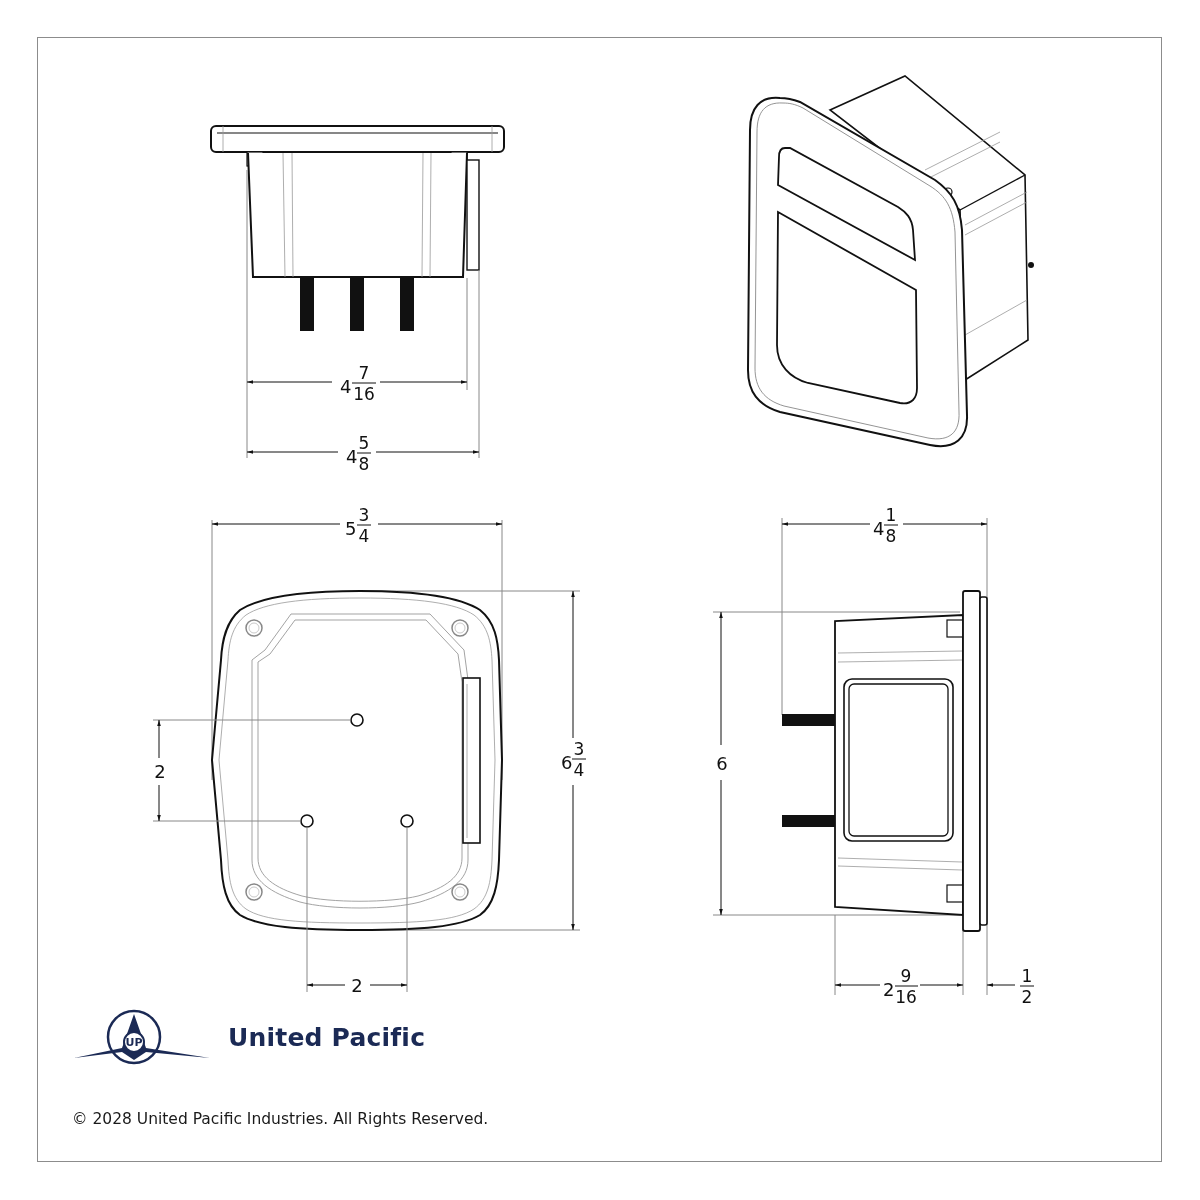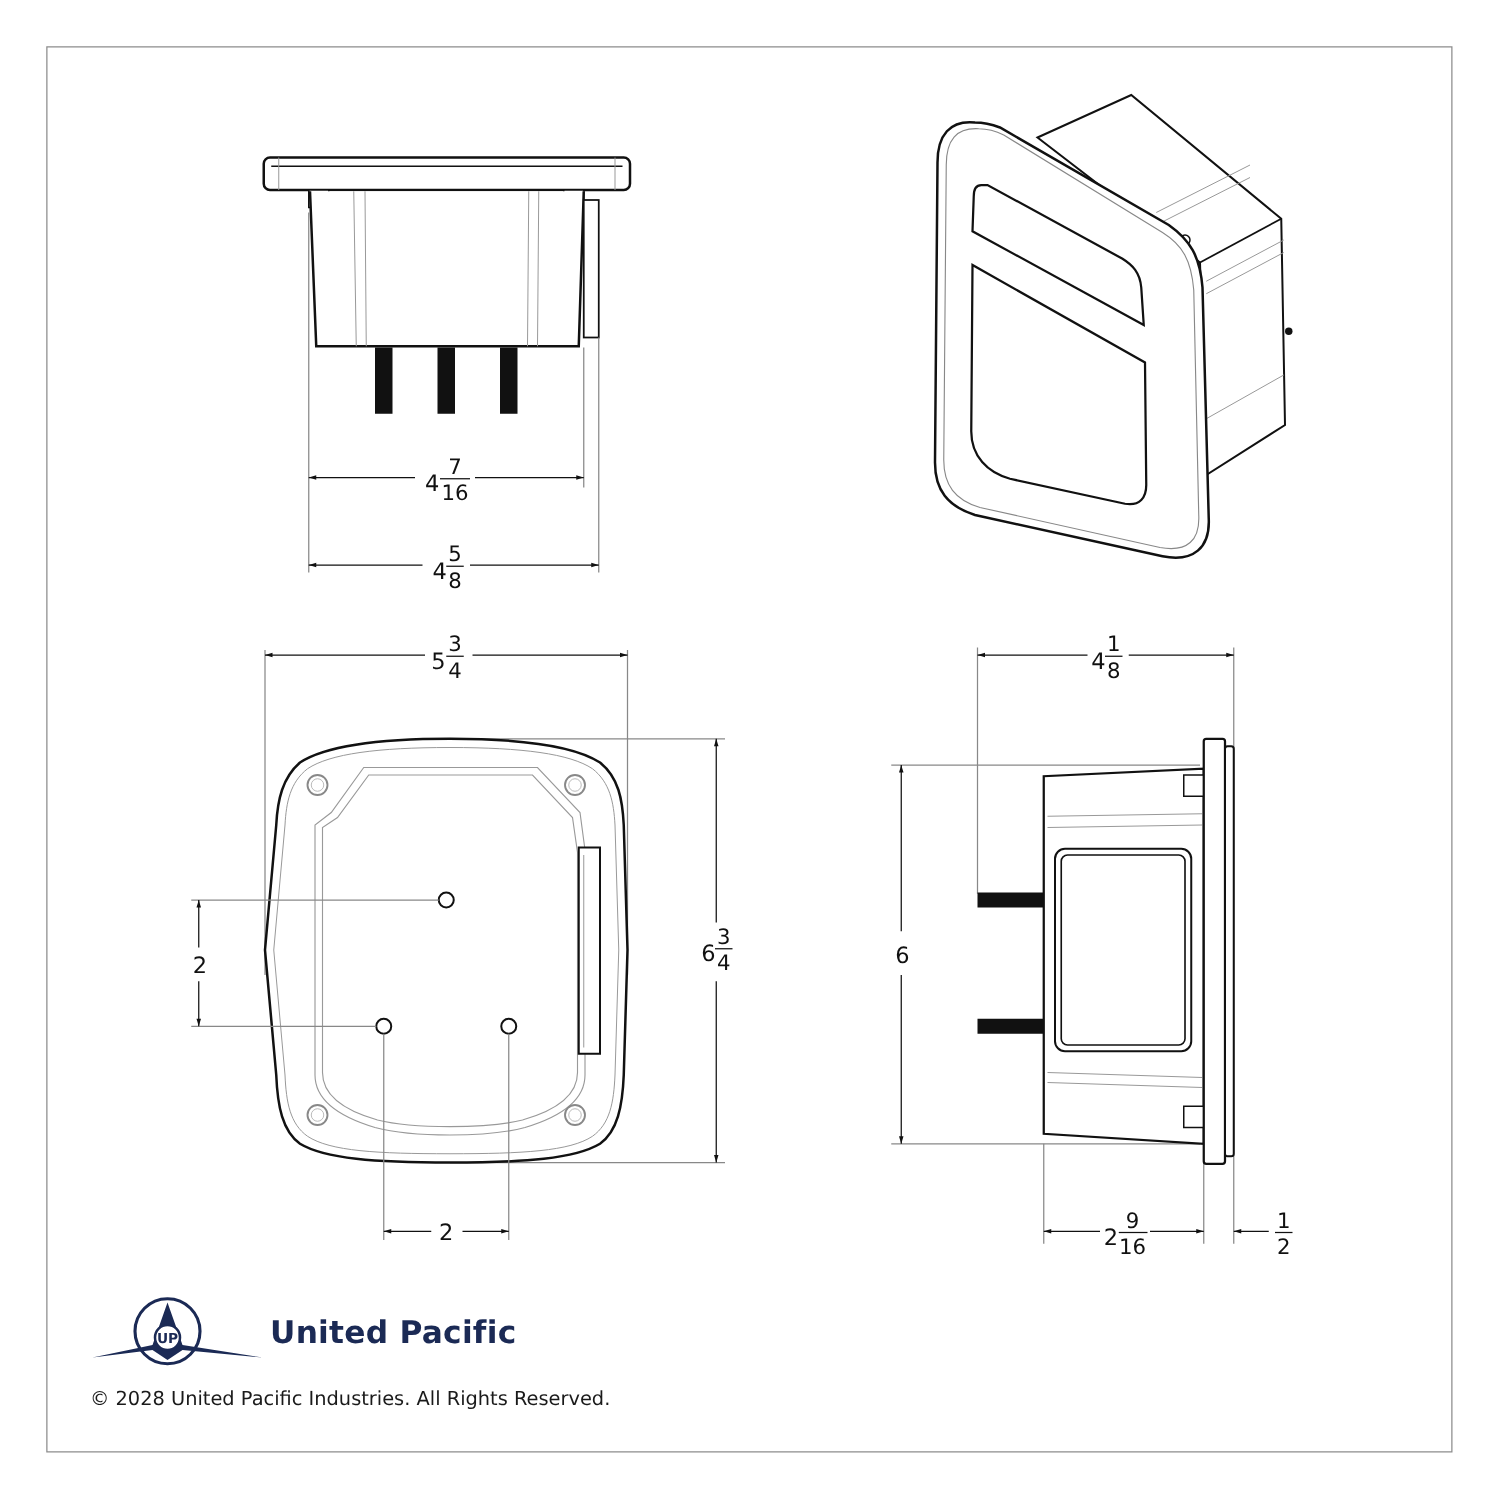--- a/index.html
+++ b/index.html
@@ -1,21 +1,21 @@
 <!DOCTYPE html>
 <html><head>
 <meta charset="utf-8">
 <style>
   html, body { margin:0; padding:0; background:#ffffff; }
   body { width:1200px; height:1200px; position:relative; overflow:hidden; font-family:"DejaVu Sans", sans-serif; }
   #sheet { position:absolute; left:37px; top:37px; width:1125px; height:1125px; border:1.5px solid #8c8c8c; box-sizing:border-box; }
   svg#drawing { position:absolute; left:0; top:0; }
   .dim { font-family:"DejaVu Sans", sans-serif; fill:#111; }
-  #brand { position:absolute; left:72px; top:1036px; display:flex; align-items:center;justify-content:flex-end; }
-  #brand-name { font-family:"DejaVu Sans", sans-serif; font-weight:bold; font-size:25px; color:#1b2a55; margin-left:4px; letter-spacing:0.2px; }
+  #brand { position:absolute; left:72px; top:1008px; display:flex; align-items:center;justify-content:flex-end; }
+  #brand-name { font-family:"DejaVu Sans", sans-serif; font-weight:bold; font-size:25px; color:#1b2a55; margin-left:16px; letter-spacing:0.2px; }
   #copyright { position:absolute; left:72px; top:1110px; font-family:"DejaVu Sans", sans-serif; font-size:15.5px; color:#1a1a1a; }
 </style>
 </head>
 <body>
 
 <div id="sheet"></div>
 
 <svg id="drawing" width="1200" height="1200" viewBox="0 0 1200 1200">
   <defs>
     <marker id="arr" viewBox="0 0 10 10" refX="10" refY="5" markerWidth="12" markerHeight="6" orient="auto-start-reverse" markerUnits="userSpaceOnUse">

